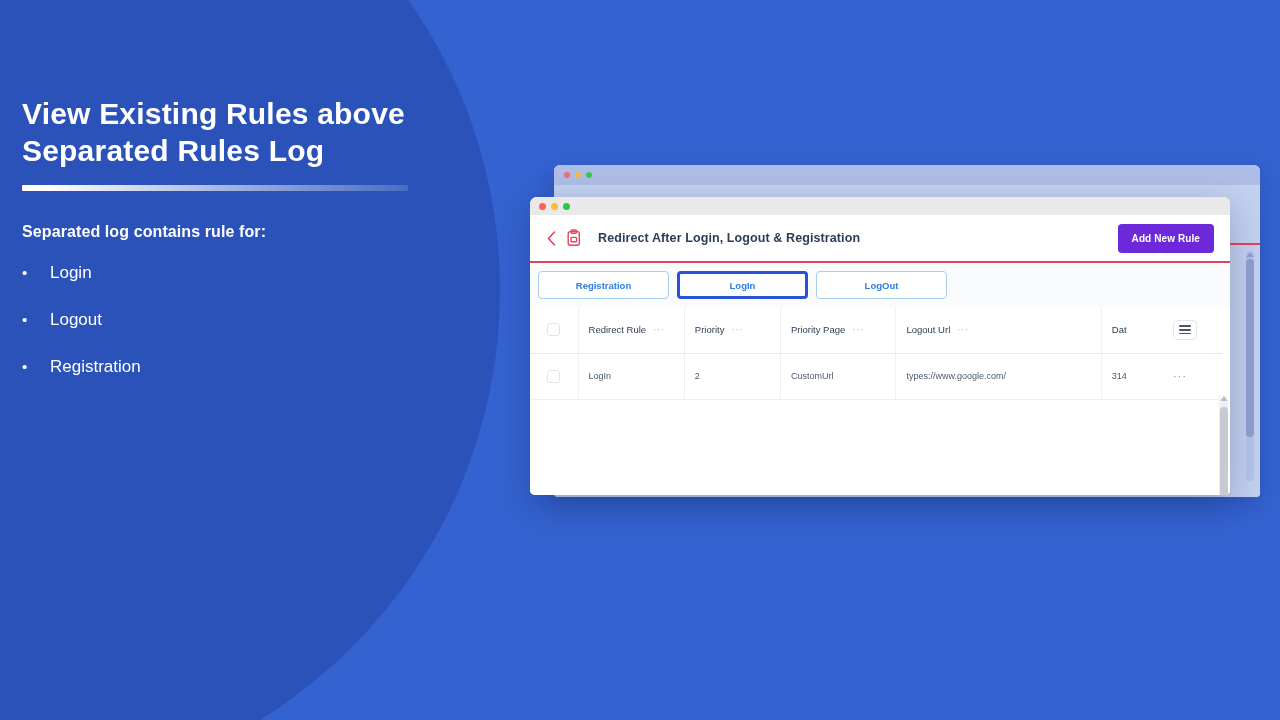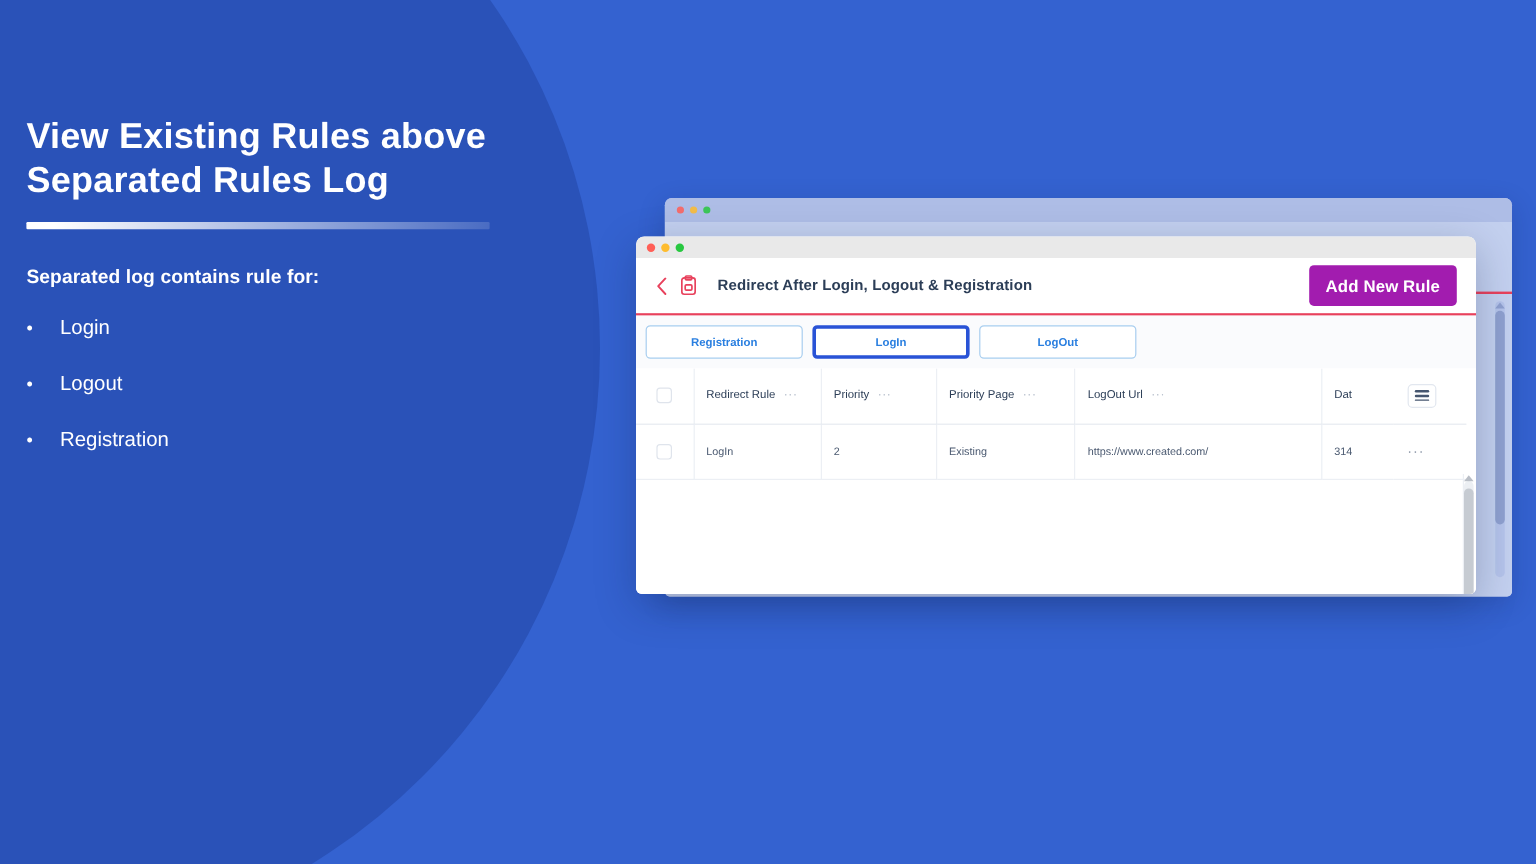--- a/index.html
+++ b/index.html
@@ -182,26 +182,26 @@
   .app-logo { width: 20px; height: 20px; margin-right: 12px; display:flex; align-items:center; }
   .app-title {
     font-size: 12.5px;
     font-weight: bold;
     color: #2c3e57;
     letter-spacing: .1px;
     white-space: nowrap;
   }
   .header-spacer { flex: 1 1 auto; }
   .add-rule-btn {
-    background: #a21caf;
+    background: #6d28d9;
     color: #ffffff;
     border: none;
     border-radius: 4px;
     font-family: "Liberation Sans", sans-serif;
-    font-size: 14px;
+    font-size: 10px;
     font-weight: bold;
     letter-spacing: .1px;
     padding: 9px 14px;
     cursor: pointer;
     white-space: nowrap;
   }
 
   
   .tab-strip {
     flex: 0 0 44px;
@@ -434,21 +434,21 @@
               </span>
             </th>
             <th class="col-page">
               <span class="th-inner">
                 <span>Priority Page</span>
                 <span class="col-dots">···</span>
               </span>
             </th>
             <th class="col-url">
               <span class="th-inner">
-                <span>LogOut Url</span>
+                <span>Logout Url</span>
                 <span class="col-dots">···</span>
               </span>
             </th>
             <th class="col-date">
               <span>Dat</span>
             </th>
             <th class="col-menu">
               <span class="hamburger-btn">
                 <i></i>
                   <i></i>
@@ -457,22 +457,22 @@
             </th>
           </tr>
         </thead>
         <tbody>
           <tr>
             <td class="col-check">
               <span class="cbx"></span>
             </td>
             <td class="col-rule">LogIn</td>
             <td class="col-prio">2</td>
-            <td class="col-page">Existing</td>
-            <td class="col-url">https://www.created.com/</td>
+            <td class="col-page">CustomUrl</td>
+            <td class="col-url">types://www.google.com/</td>
             <td class="col-date">314</td>
             <td class="col-menu">
               <span class="row-dots">···</span>
             </td>
           </tr>
         </tbody>
       </table>
 
       <div class="fade-right"></div>
       <div class="front-scroll-track"></div>

